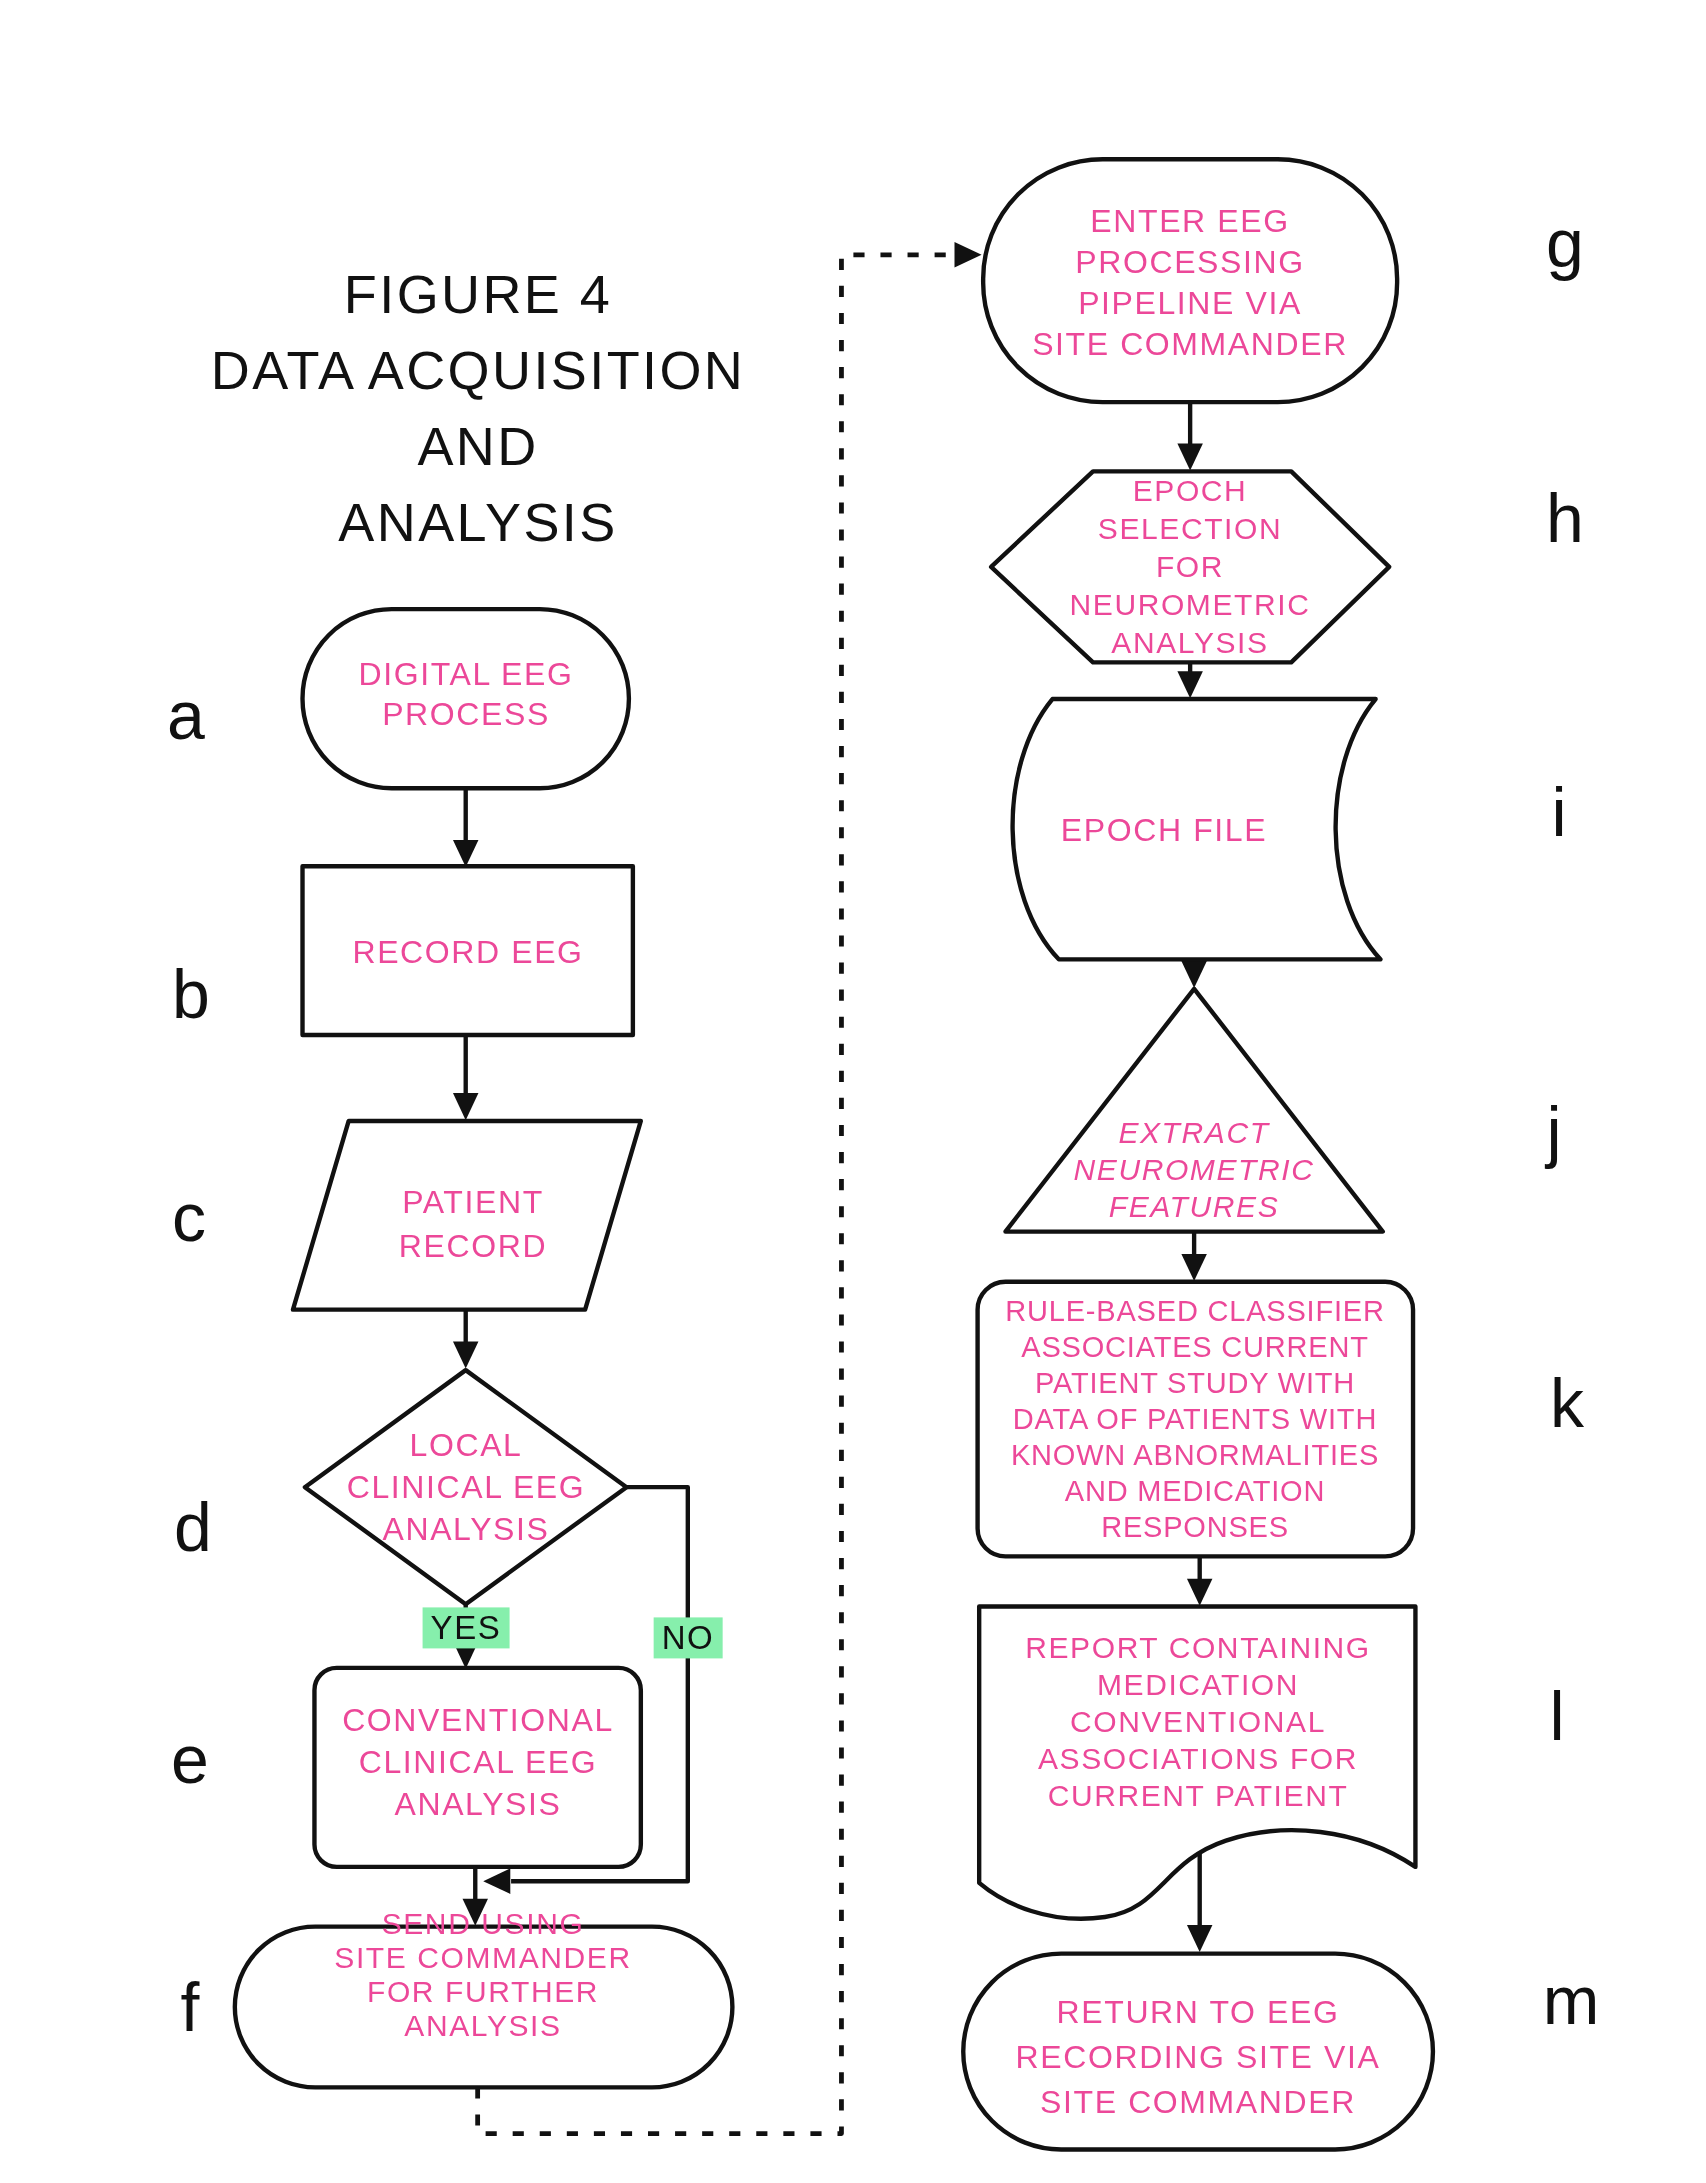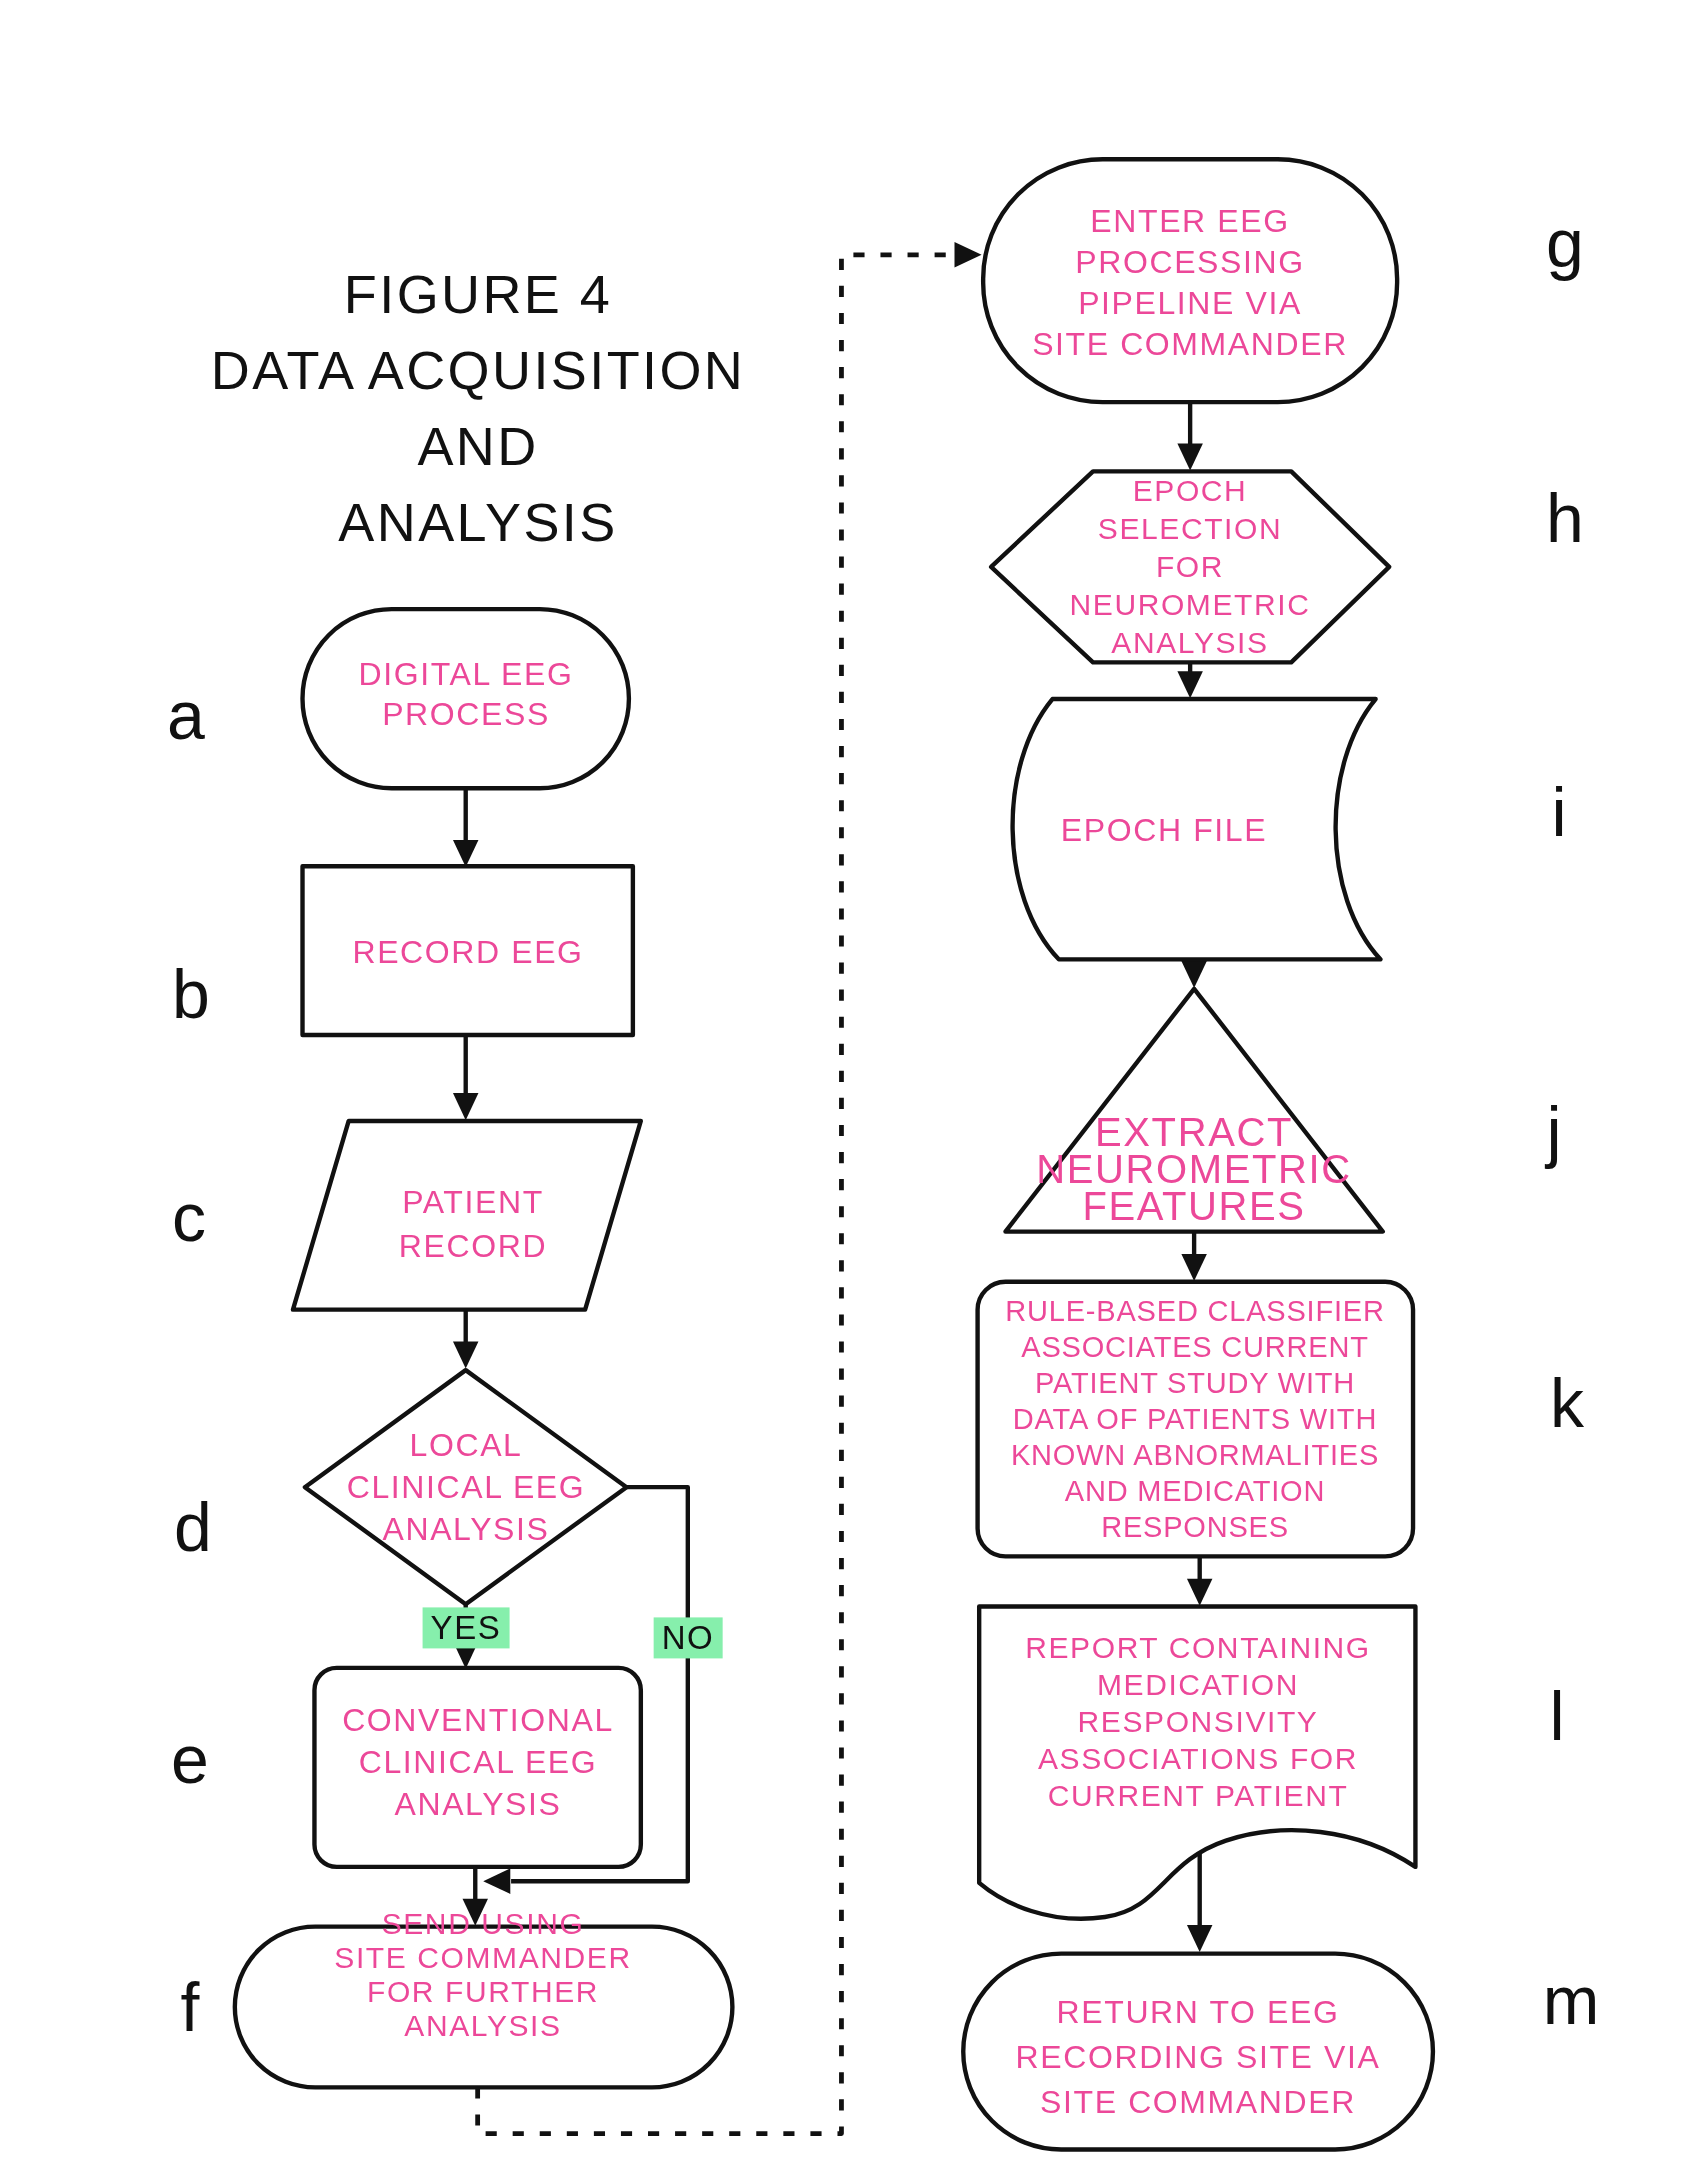--- a/index.html
+++ b/index.html
@@ -49,21 +49,21 @@
   
   #lab-a{left:466px;top:694px;line-height:40px;}
   #lab-b{left:468px;top:952px;}
   #lab-c{left:473px;top:1224px;line-height:44px;}
   #lab-d{left:466px;top:1487px;line-height:42px;}
   #lab-e{left:478px;top:1762px;line-height:42px;}
   #lab-f{left:483px;top:1975px;font-size:30px;line-height:34px;}
   #lab-g{left:1190px;top:283px;}
   #lab-h{left:1190px;top:567px;line-height:38px;font-size:30px;}
   #lab-i{left:1164px;top:830px;}
-  #lab-j{left:1194px;top:1169px;line-height:37px;font-size:40px;}
+  #lab-j{left:1194px;top:1169px;line-height:37px;font-size:30px;font-style:italic;}
   #lab-k{left:1195px;top:1419px;font-size:29px;line-height:36px;letter-spacing:0.8px;}
   #lab-l{left:1198px;top:1721px;font-size:30px;line-height:37px;}
   #lab-m{left:1198px;top:2057px;line-height:45px;}
   
   #let-a{left:186px;top:715px;}
   #let-b{left:191px;top:994px;}
   #let-c{left:189px;top:1217px;}
   #let-d{left:193px;top:1527px;}
   #let-e{left:190px;top:1759px;}
   #let-f{left:190px;top:2007px;}
@@ -189,21 +189,21 @@
 FEATURES</div>
   <div id="lab-k" class="txt">RULE-BASED CLASSIFIER
 ASSOCIATES CURRENT
 PATIENT STUDY WITH
 DATA OF PATIENTS WITH
 KNOWN ABNORMALITIES
 AND MEDICATION
 RESPONSES</div>
   <div id="lab-l" class="txt">REPORT CONTAINING
 MEDICATION
-RESPONSIVITY
+CONVENTIONAL
 ASSOCIATIONS FOR
 CURRENT PATIENT</div>
   <div id="lab-m" class="txt">RETURN TO EEG
 RECORDING SITE VIA
 SITE COMMANDER</div>
 
   <div id="branch-yes" class="branch">YES</div>
   <div id="branch-no" class="branch">NO</div>
 
   <div id="let-a" class="letter">a</div>

